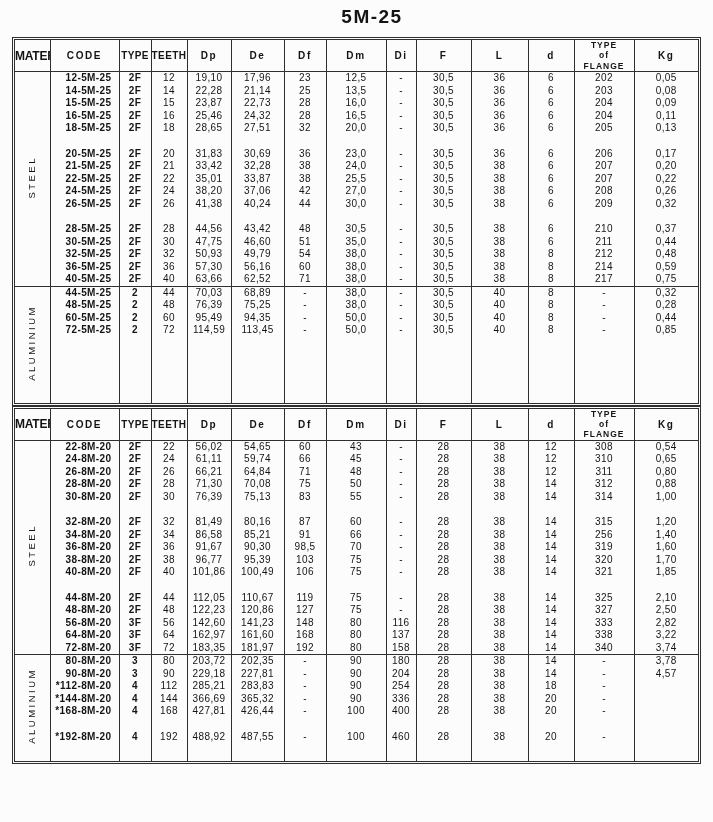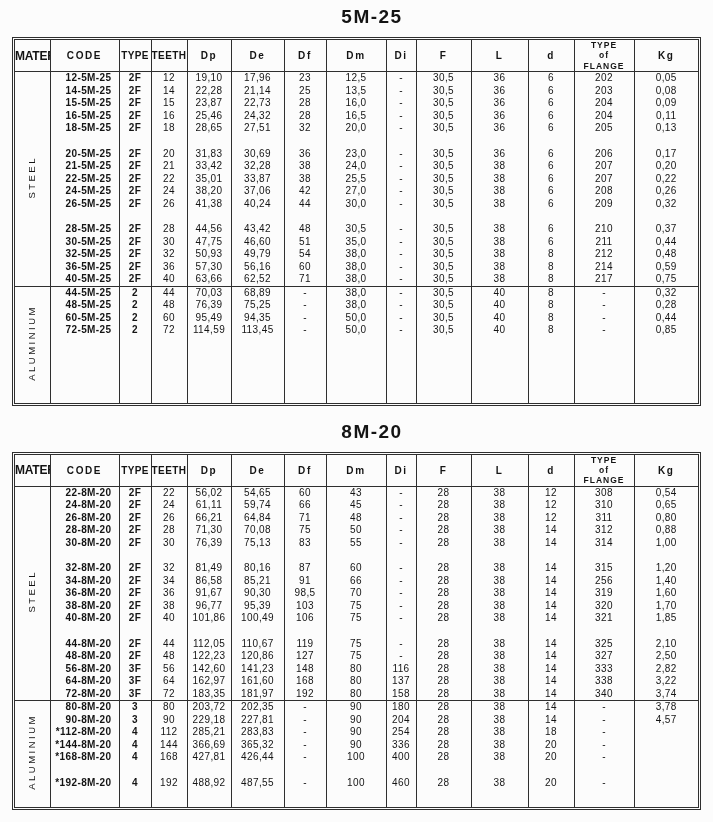--- a/index.html
+++ b/index.html
@@ -466,21 +466,20 @@
               <td class="cell-d" style="height: 66px;"></td>
               <td class="cell-flange" style="height: 66px;"></td>
               <td class="cell-kg" style="height: 66px;"></td>
             </tr>
           </tbody>
         </table>
     </div>
   </section>
 
   <section class="tbl-block">
-    <h2 class="tbl-title">8M-20</h2>
     <div class="tbl-wrap">
       <table>
           <colgroup>
             <col style="width: 35px;">
             <col style="width: 69px;">
             <col style="width: 32px;">
             <col style="width: 36px;">
             <col style="width: 44px;">
             <col style="width: 53px;">
             <col style="width: 42px;">

